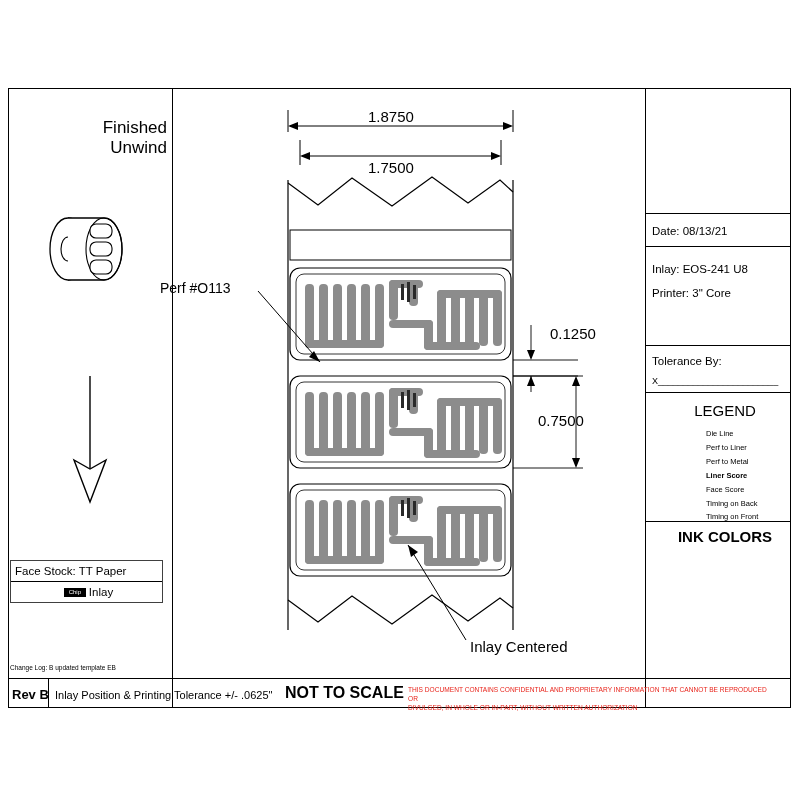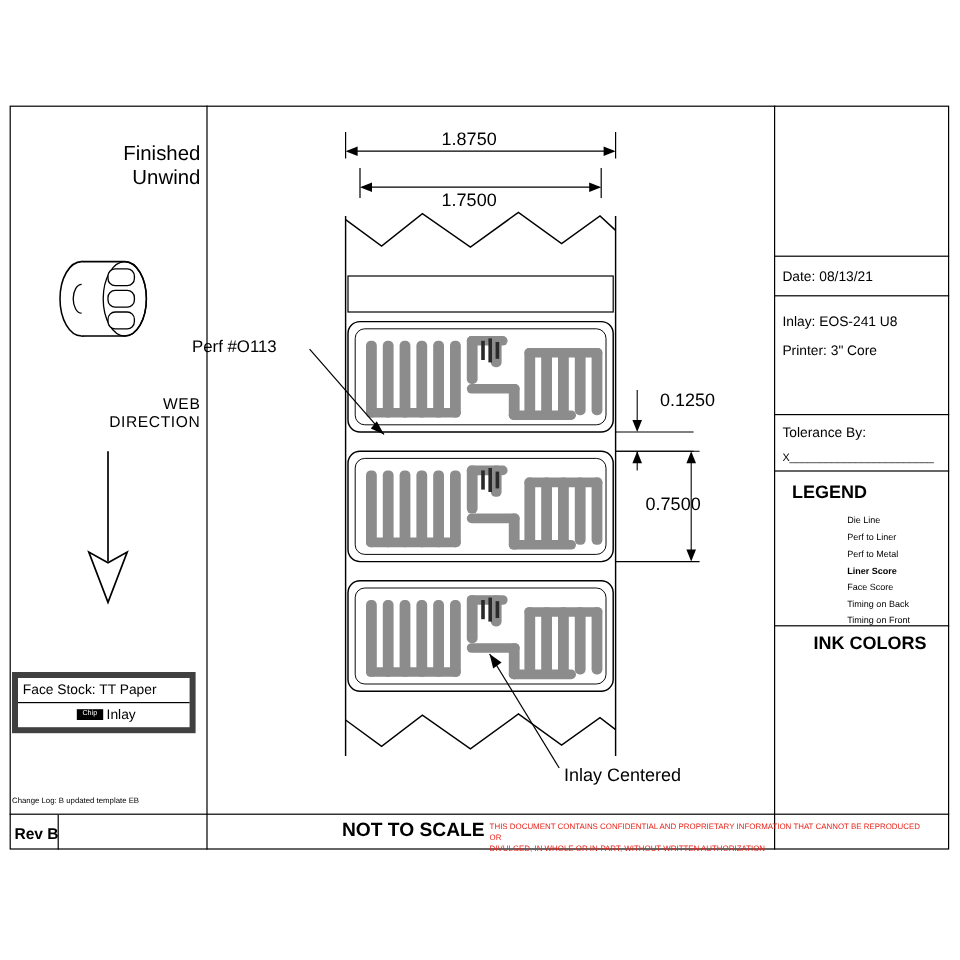--- a/index.html
+++ b/index.html
@@ -14,30 +14,30 @@
   #finished-unwind{left:22px;top:118px;width:145px;font-size:17px;}
   #web-direction{left:22px;top:330px;width:145px;font-size:13px;letter-spacing:.5px;}
 
   
   #roll{position:absolute;left:46px;top:206px;width:96px;height:86px;}
 
   
   #arrow{position:absolute;left:60px;top:376px;width:60px;height:130px;}
 
   
-  .mt{position:absolute;left:10px;top:560px;width:153px;border:5px solid #404040;box-sizing:border-box;font-size:11.5px;}
+  .mt{position:absolute;left:10px;top:560px;width:153px;border:1px solid #404040;box-sizing:border-box;font-size:11.5px;}
   .mt div{border-bottom:1px solid #000;padding:2px 0 2px 4px;height:16px;line-height:16px;white-space:nowrap;}
   .mt div:last-child{border-bottom:none;}
   .mt .ctr{text-align:center;position:relative;}
   .chipbox{display:inline-block;width:22px;height:9px;background:#000;color:#fff;font-size:6px;line-height:9px;text-align:center;vertical-align:middle;margin-right:3px;}
 
   
   .dimtxt{position:absolute;font-size:15px;}
   .panel-txt{position:absolute;font-size:11.5px;}
-  #legend-title{position:absolute;left:660px;top:402px;width:130px;font-size:15px;font-weight:bold;}
+  #legend-title{position:absolute;left:660px;top:402px;width:130px;text-align:center;font-size:15px;font-weight:normal;}
   #ink-colors{position:absolute;left:655px;top:528px;width:140px;text-align:center;font-size:15px;font-weight:bold;}
   .lg-row{position:absolute;font-size:7.5px;left:658px;width:130px;height:11px;margin-left:48px;}
 
   
   #changelog{position:absolute;left:10px;top:664px;font-size:6.5px;}
   #revb{position:absolute;left:12px;top:687px;font-size:13px;font-weight:bold;}
   #tolerance{position:absolute;left:55px;top:689px;font-size:11px;}
   #notscale{position:absolute;left:285px;top:684px;font-size:16px;font-weight:bold;}
   #confid{position:absolute;left:408px;top:686px;width:370px;font-size:6.6px;color:#e8231a;line-height:1.35;}
 
@@ -70,24 +70,20 @@
       <ellipse cx="22" cy="43" rx="18" ry="31" fill="#fff" stroke="#000" stroke-width="1.3"></ellipse>
       <ellipse cx="22" cy="43" rx="7" ry="12" fill="#fff" stroke="#000" stroke-width="1.1"></ellipse>
       <path d="M22 12 L58 12 A18 31 0 0 1 58 74 L22 74" fill="#fff" stroke="#000" stroke-width="1.3"></path>
       <ellipse cx="58" cy="43" rx="18" ry="31" fill="none" stroke="#000" stroke-width="1.1"></ellipse>
       <rect x="44" y="18" width="22" height="14" rx="6" fill="#fff" stroke="#000" stroke-width="1.1"></rect>
       <rect x="44" y="36" width="22" height="14" rx="6" fill="#fff" stroke="#000" stroke-width="1.1"></rect>
       <rect x="44" y="54" width="22" height="14" rx="6" fill="#fff" stroke="#000" stroke-width="1.1"></rect>
     </svg>
   </div>
 
-  <div class="lbl" id="web-direction">
-    <span>WEB</span><br>
-    <span>DIRECTION</span>
-  </div>
 
   <div id="arrow">
     <svg width="60" height="130" viewBox="0 0 60 130">
       <line x1="30" y1="0" x2="30" y2="92" stroke="#000" stroke-width="1.4"></line>
       <path d="M30 126 L14 84 L30 93 L46 84 Z" fill="none" stroke="#000" stroke-width="1.4"></path>
     </svg>
   </div>
 
   <div class="mt">
     <div>Face Stock: TT Paper</div>
@@ -274,20 +270,21 @@
   </div>
   <div class="lg-row" style="top:512px;">
     <span>Timing on Front</span>
     
   </div>
 
   <div id="ink-colors">INK COLORS</div>
 
   <div id="changelog">Change Log:  B updated template EB</div>
   <div id="revb">Rev B</div>
+  <div id="tolerance">Inlay Position &amp; Printing Tolerance +/- .0625"</div>
   <div id="notscale">NOT TO SCALE</div>
   <div id="confid">
     <span>THIS DOCUMENT CONTAINS CONFIDENTIAL AND PROPRIETARY INFORMATION THAT CANNOT  BE REPRODUCED OR</span><br>
     <span>DIVULGED, IN WHOLE OR IN-PART, WITHOUT WRITTEN    AUTHORIZATION</span>
   </div>
   <div class="vline" style="left:48px;top:679px;width:1px;height:29px;"></div>
 
 </div>
 
 </body></html>

